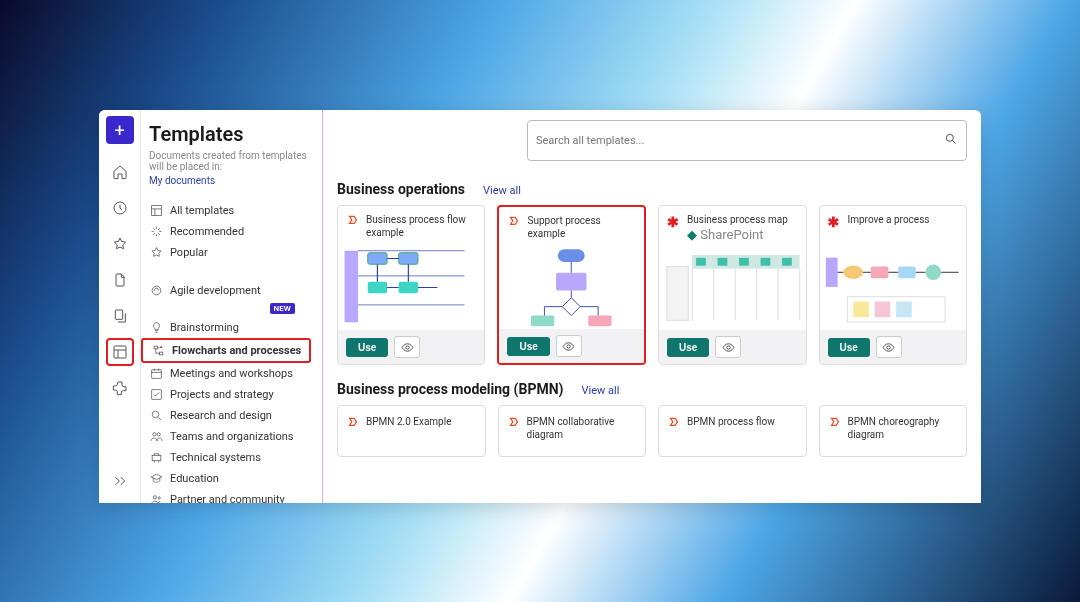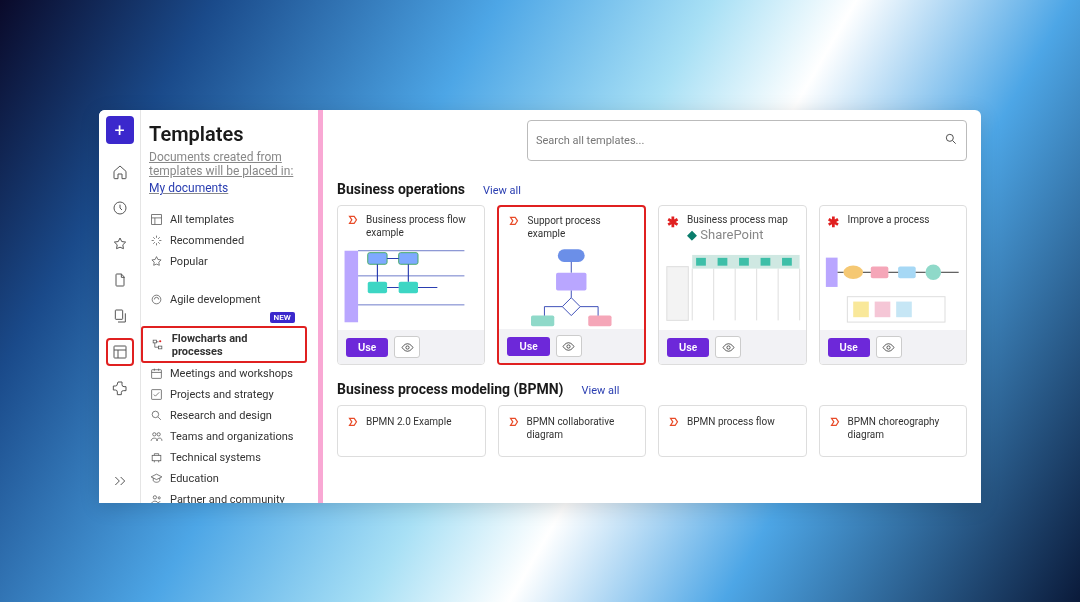--- a/index.html
+++ b/index.html
@@ -54,35 +54,35 @@
     border: 2px solid #e02020;
     border-radius: 4px;
   }
   .rail svg { width: 16px; height: 16px; stroke: #555; fill: none; stroke-width: 1.5; }
   .rail-spacer { flex: 1; }
   .rail-collapse { margin-bottom: 8px; }
 
   
   .sidebar {
     width: 182px;
-    border-right: 5px solid #f9a8d4;
+    border-right: 1px solid #f9a8d4;
     padding: 8px 11px 8px 0;
     font-size: 11px;
   }
   .sidebar h1 {
     font-size: 20px;
     font-weight: 600;
     margin: 4px 0 4px 8px;
     color: #1a1a1a;
   }
   .subtitle {
-    font-size: 12px;
+    font-size: 10px;
     color: #888;
     margin: 0 0 14px 8px;
-    display:flex; flex-wrap: wrap; gap:3px;text-decoration:underline;
+    display:flex; flex-wrap: wrap; gap:3px;
   }
   .subtitle a { color: #2a3eb1; text-decoration: none; }
   .cats { list-style: none; }
   .cats li {
     display: flex;
     align-items: center;
     padding: 3.5px 6px 3.5px 8px;
     color: #333;
     gap: 7px;
     cursor: pointer;
@@ -158,21 +158,21 @@
     position:relative;
   }
   .card-preview svg { width:100%; height:100%; }
   .card-actions {
     height:34px;
     background:#f2f2f5;
     display:flex; align-items:center;
     padding:0 8px; gap:6px;
   }
   .btn-use {
-    background:#6d28d9; color:#fff; border:none;
+    background:#0f766e; color:#fff; border:none;
     font-size:10px; font-weight:600;
     padding:4px 12px; border-radius:3px;
   }
   .btn-preview {
     background:#fff; border:1px solid #ccc; border-radius:3px;
     width:26px;height:22px; display:flex;align-items:center;justify-content:center;
   }
   .btn-preview svg{width:13px;height:13px;stroke:#333;fill:none;stroke-width:1.5;}
   .cards2 .card { height:52px; }
   .cards2 .card-head { min-height:auto; padding:10px 8px;}
@@ -265,20 +265,28 @@
         </li>
       <li>
           <span class="cicn">
             <svg viewBox="0 0 24 24">
               <circle cx="12" cy="12" r="8"></circle>
               <path d="M8 12a4 4 0 0 1 8 0"></path>
             </svg>
           </span>
           <span>Agile development</span>
           <span class="badge-new">NEW</span>
+        </li>
+      <li>
+          <span class="cicn">
+            <svg viewBox="0 0 24 24">
+              <path d="M9 18h6M10 21h4M12 3a6 6 0 0 0-4 10c1 1 1 2 1 3h6c0-1 0-2 1-3a6 6 0 0 0-4-10z"></path>
+            </svg>
+          </span>
+          <span>Brainstorming</span>
         </li>
       <li class="cat-highlight">
           <span class="cicn">
             <svg viewBox="0 0 24 24">
               <rect x="4" y="4" width="6" height="5"></rect>
               <rect x="14" y="15" width="6" height="5"></rect>
               <circle cx="17" cy="6" r="2" fill="#e02020" stroke="none"></circle>
               <path d="M10 7h4M7 9v8h7"></path>
             </svg>
           </span>

